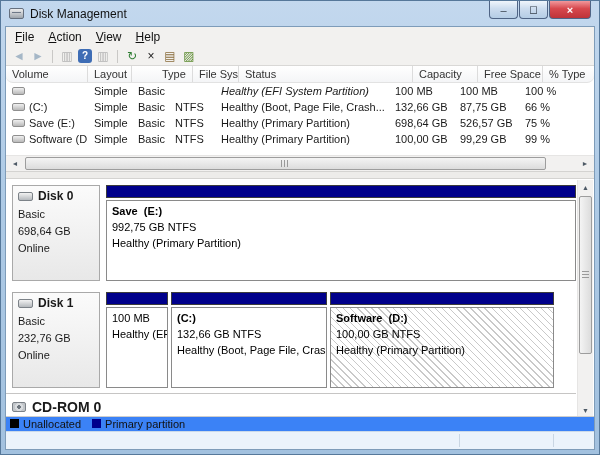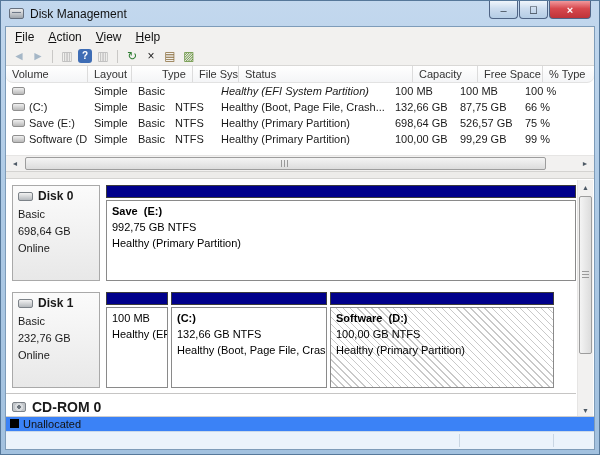--- a/index.html
+++ b/index.html
@@ -288,20 +288,24 @@
         </div>
         <div class="sbtn">▼</div>
       </div>
     </div>
 
     <div class="legend">
         <div class="legend-item">
           <span class="legend-sq" style="background: rgb(0, 0, 0);"></span>
           <span>Unallocated</span>
         </div>
+        <div class="legend-item">
+          <span class="legend-sq" style="background: rgb(0, 0, 139);"></span>
+          <span>Primary partition</span>
+        </div>
       </div>
 
     <div class="statusbar">
       <span class="sb-sep sep1"></span>
       <span class="sb-sep sep2"></span>
     </div>
 
   </div>
 </div>
 

